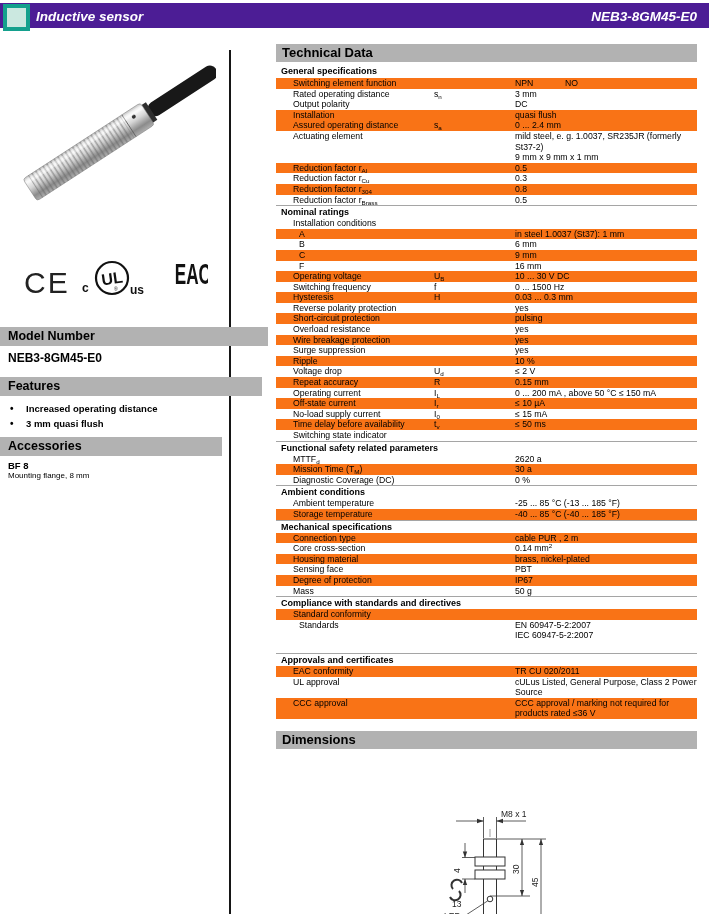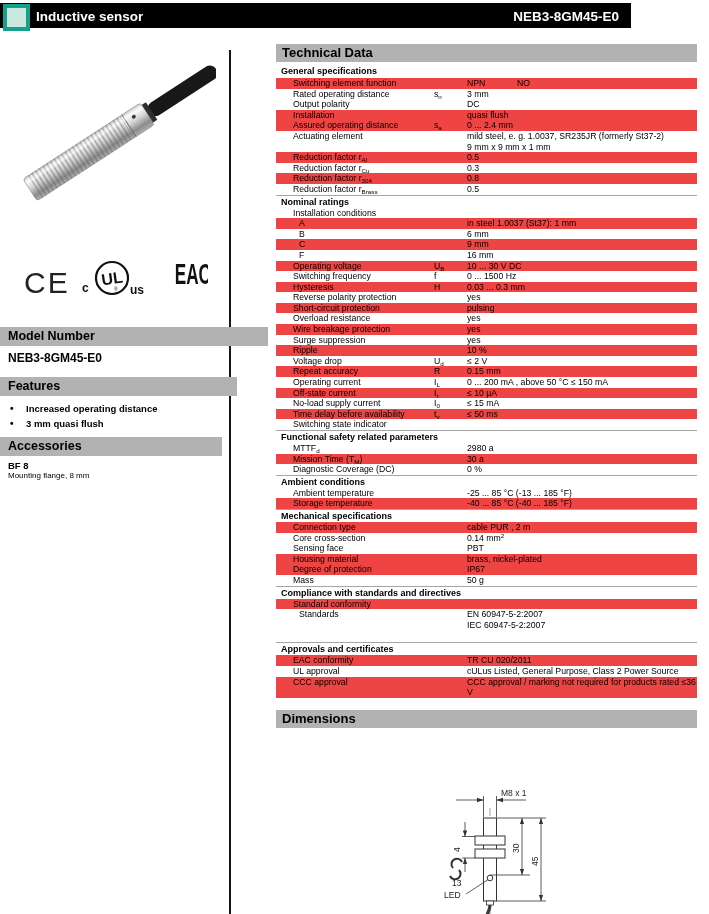--- a/index.html
+++ b/index.html
@@ -1,57 +1,57 @@
 <!DOCTYPE html>
 <html><head>
 <meta charset="utf-8">
 <style>
   * { margin:0; padding:0; box-sizing:border-box; }
   html,body { background:#fff; }
   body { font-family:"Liberation Sans", sans-serif; color:#000; }
   .page { position:relative; width:709px; height:914px; background:#fff; overflow:hidden; }
 
   
-  .topbar { position:absolute; left:0; top:3px; width:631px; height:25px; background:#000000; }
+  .topbar { position:absolute; left:0; top:3px; width:709px; height:25px; background:#4c1d95;font-style:italic; }
   .logo { position:absolute; left:3px; top:1px; width:27px; height:27px; background:#cbe8e0; border:4px solid #14a08d; }
   .topbar-title { position:absolute; left:36px; top:3px; height:25px; line-height:22px; font-size:13.5px; font-weight:bold; color:#fff; }
   .topbar-model { position:absolute; right:12px; top:3px; height:25px; line-height:22px; font-size:13.5px; font-weight:bold; color:#fff; }
 
   .divider { position:absolute; left:229px; top:50px; width:2px; height:864px; background:#161616; }
 
   
   .left { position:absolute; left:0; top:30px; width:222px; }
   .photo { position:absolute; left:6px; top:30px; width:210px; height:200px; }
   .certs { position:absolute; left:0; top:228px; width:222px; height:46px; }
   .certs svg { position:absolute; }
   .bar { background:#b2b2b2; height:19px; line-height:19px; font-size:12.5px; font-weight:bold; padding-left:8px; color:#000; }
   .lbar-model { position:absolute; left:0; top:297px; width:268px; }
   .model-value { position:absolute; left:8px; top:321px; font-size:12px; font-weight:bold; }
-  .lbar-features { position:absolute; left:0; top:347px; width:237px; }
+  .lbar-features { position:absolute; left:0; top:347px; width:262px; }
   .features-list { position:absolute; left:10px; top:371px; width:205px; list-style:none; }
   .features-list li { font-size:9.5px; font-weight:bold; line-height:15px; padding-left:16px; position:relative; }
   .features-list li::before { content:"•"; position:absolute; left:0; top:0; font-size:10px; }
   .lbar-acc { position:absolute; left:0; top:407px; width:222px; }
   .acc-name { position:absolute; left:8px; top:430px; font-size:9.5px; font-weight:bold; }
   .acc-desc { position:absolute; left:8px; top:441px; font-size:8px; }
 
   
   .right { position:absolute; left:232px; top:44px; width:465px;padding-left:44px; }
   .bigbar { background:#b2b2b2; height:18px; line-height:18px; font-size:13px; font-weight:bold; padding-left:6px; }
   #tech-sections { margin-top:3px; }
   .t-sec-title { font-weight:bold; font-size:9px; height:13px; line-height:13px; padding-left:5px;
                  border-top:1px solid #a5a5a5; }
   .t-sec-title.first { border-top:none; }
   .t-sec-title.gap { margin-top:12px; }
   .t-row { display:flex; align-items:flex-start; padding-left:17px; min-height:10.6px; font-size:8.7px; line-height:10.6px; }
-  .t-row.shaded { background:#ef4444; }
+  .t-row.shaded { background:#f97316; }
   .t-label { width:141px; flex:none; }
   .t-row.ind2 .t-label { padding-left:6px; }
   .t-sym { width:33px; flex:none; }
-  .t-val { flex:1; }
+  .t-val { flex:1;margin-left:48px; }
   .t-val .v1 { display:inline-block; width:50px; }
   sub { font-size:0.72em; vertical-align:-2px; line-height:0; }
   sup { font-size:0.72em; vertical-align:3px; line-height:0; }
 
   .dimbar { margin-top:12px; }
   .dim-wrap { position:relative; height:180px; }
   .dim-svg { position:absolute; left:150px; top:38px; }
   .dim-svg text { font-size:8.5px; fill:#222; font-family:"Liberation Sans",sans-serif; }
   svg { overflow:hidden; }
 </style>
@@ -282,21 +282,21 @@
           <div class="t-val">≤ 50 ms</div>
         </div>
         <div class="t-row">
           <div class="t-label">Switching state indicator</div>
           <div class="t-sym"></div>
         </div>
         <div class="t-sec-title">Functional safety related parameters</div>
         <div class="t-row">
           <div class="t-label">MTTF<sub>d</sub></div>
           <div class="t-sym"></div>
-          <div class="t-val">2980 a</div>
+          <div class="t-val">2620 a</div>
         </div>
         <div class="t-row shaded">
           <div class="t-label">Mission Time (T<sub>M</sub>)</div>
           <div class="t-sym"></div>
           <div class="t-val">30 a</div>
         </div>
         <div class="t-row">
           <div class="t-label">Diagnostic Coverage (DC)</div>
           <div class="t-sym"></div>
           <div class="t-val">0 %</div>
@@ -316,29 +316,29 @@
         <div class="t-row shaded">
           <div class="t-label">Connection type</div>
           <div class="t-sym"></div>
           <div class="t-val">cable PUR , 2 m</div>
         </div>
         <div class="t-row">
           <div class="t-label">Core cross-section</div>
           <div class="t-sym"></div>
           <div class="t-val">0.14 mm<sup>2</sup></div>
         </div>
+        <div class="t-row shaded">
+          <div class="t-label">Housing material</div>
+          <div class="t-sym"></div>
+          <div class="t-val">brass, nickel-plated</div>
+        </div>
         <div class="t-row">
           <div class="t-label">Sensing face</div>
           <div class="t-sym"></div>
           <div class="t-val">PBT</div>
-        </div>
-        <div class="t-row shaded">
-          <div class="t-label">Housing material</div>
-          <div class="t-sym"></div>
-          <div class="t-val">brass, nickel-plated</div>
         </div>
         <div class="t-row shaded">
           <div class="t-label">Degree of protection</div>
           <div class="t-sym"></div>
           <div class="t-val">IP67</div>
         </div>
         <div class="t-row">
           <div class="t-label">Mass</div>
           <div class="t-sym"></div>
           <div class="t-val">50 g</div>

